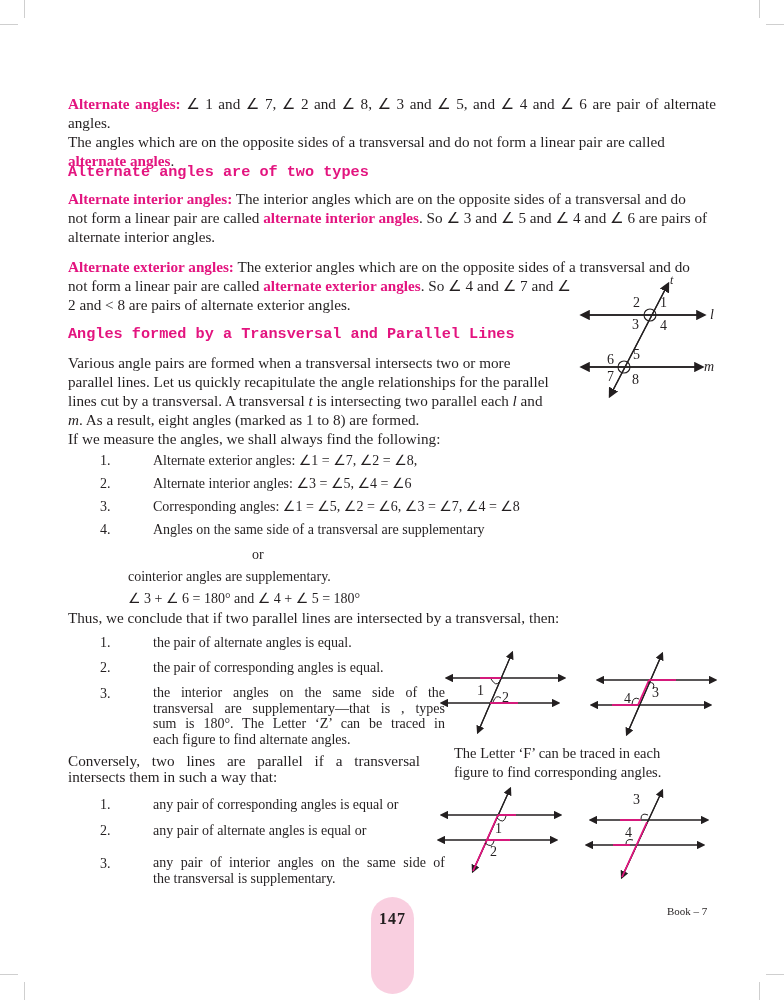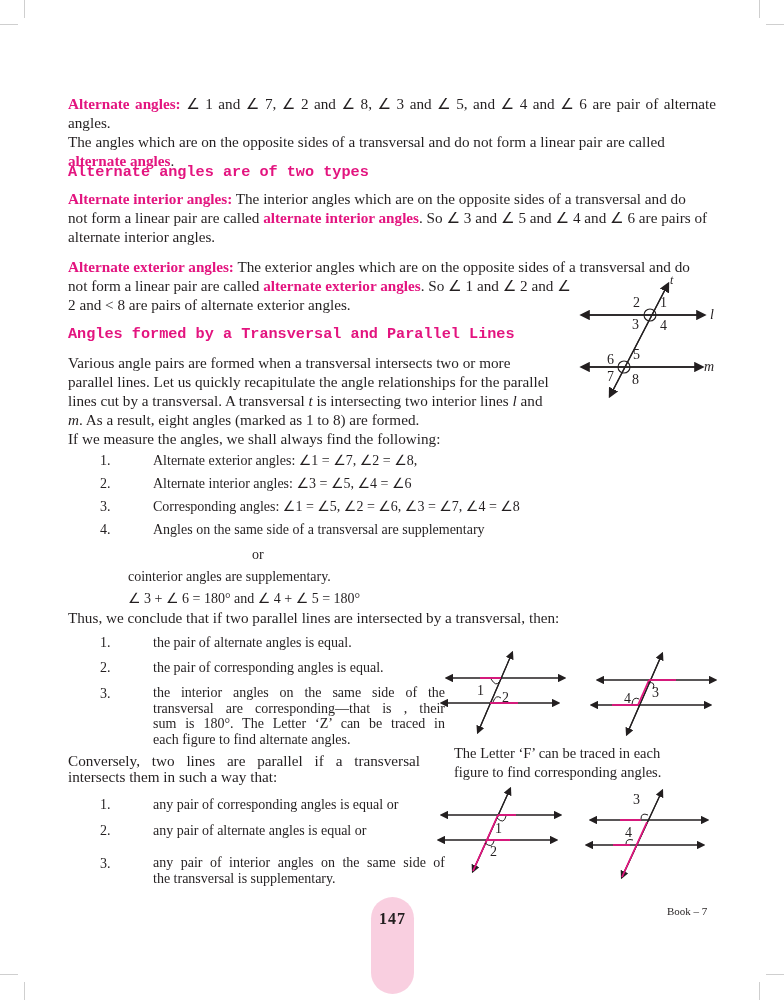--- a/index.html
+++ b/index.html
@@ -42,21 +42,21 @@
   <div class="h-pink" style="left:68px;top:163px;">Alternate angles are of two types</div>
 
   <div class="txt justify" style="left:68px;top:189px;width:648px;">
     <div><span class="pink">Alternate interior angles:</span><span> The interior angles which are on the opposite sides of a transversal and do</span></div>
     <div><span>not form a linear pair are called </span><span class="pink">alternate interior angles</span><span>. So ∠ 3 and ∠ 5 and ∠ 4 and ∠ 6 are pairs of</span></div>
     <div>alternate interior angles.</div>
   </div>
 
   <div class="txt" style="left:68px;top:257px;width:648px;">
     <div class="justify"><span class="pink">Alternate exterior angles:</span><span> The exterior angles which are on the opposite sides of a transversal and do</span></div>
-    <div><span>not form a linear pair are called </span><span class="pink">alternate exterior angles</span><span>. So ∠ 1 and ∠ 2 and ∠</span></div>
+    <div><span>not form a linear pair are called </span><span class="pink">alternate exterior angles</span><span>. So ∠ 4 and ∠ 7 and ∠</span></div>
     <div>2 and &lt; 8 are pairs of alternate exterior angles.</div>
   </div>
 
   <svg style="position:absolute;left:560px;top:270px;" width="170" height="150" viewBox="0 0 170 150">
     <defs>
       <marker id="ah" markerWidth="8" markerHeight="8" refX="6" refY="4" orient="auto">
         <path d="M0,0 L8,4 L0,8 Z" fill="#231f20"></path>
       </marker>
     </defs>
 
@@ -82,21 +82,21 @@
     <text x="47" y="94" font-size="14" fill="#231f20">6</text>
     <text x="47" y="111" font-size="14" fill="#231f20">7</text>
     <text x="72" y="114" font-size="14" fill="#231f20">8</text>
   </svg>
 
   <div class="h-pink" style="left:68px;top:325px;">Angles formed by a Transversal and Parallel Lines</div>
 
   <div class="txt" style="left:68px;top:353px;width:498px;">
     <div class="justify">Various angle pairs are formed when a transversal intersects two or more</div>
     <div class="justify">parallel lines. Let us quickly recapitulate the angle relationships for the parallel</div>
-    <div class="justify"><span>lines cut by a transversal. A transversal </span><i>t</i><span> is intersecting two interior lines </span><i>l</i><span> and</span></div>
+    <div class="justify"><span>lines cut by a transversal. A transversal </span><i>t</i><span> is intersecting two parallel each </span><i>l</i><span> and</span></div>
     <div><i>m</i><span>. As a result, eight angles (marked as 1 to 8) are formed.</span></div>
     <div style="width:560px;">If we measure the angles, we shall always find the following:</div>
   </div>
 
   <div class="li" style="left:100px;top:452px;width:500px;">
       <span class="num">1.</span>
       <span class="body">Alternate exterior angles: ∠1 = ∠7, ∠2 = ∠8,</span>
     </div>
   <div class="li" style="left:100px;top:475px;width:500px;">
       <span class="num">2.</span>
@@ -122,21 +122,21 @@
       <span class="body">the pair of alternate angles is equal.</span>
     </div>
   <div class="li" style="left:100px;top:659px;width:320px;">
       <span class="num">2.</span>
       <span class="body">the pair of corresponding angles is equal.</span>
     </div>
   <div class="li" style="left:100px;top:685px;width:320px;height:68px;">
     <span class="num">3.</span>
     <div class="body" style="width:292px;line-height:15.5px;">
       <div class="justify" style="text-align-last:justify;">the interior angles on the same side of the</div>
-      <div class="justify" style="text-align-last:justify;">transversal are corresponding—that is , their</div>
+      <div class="justify" style="text-align-last:justify;">transversal are supplementary—that is , types</div>
       <div class="justify" style="text-align-last:justify;">sum is 180°. The Letter ‘Z’ can be traced in</div>
       <div>each figure to find alternate angles.</div>
     </div>
   </div>
 
   <div class="txt" style="left:68px;top:753px;width:352px;line-height:16px;">
     <div class="justify" style="text-align-last:justify;">Conversely, two lines are parallel if a transversal</div>
     <div>intersects them in such a way that:</div>
   </div>
 

